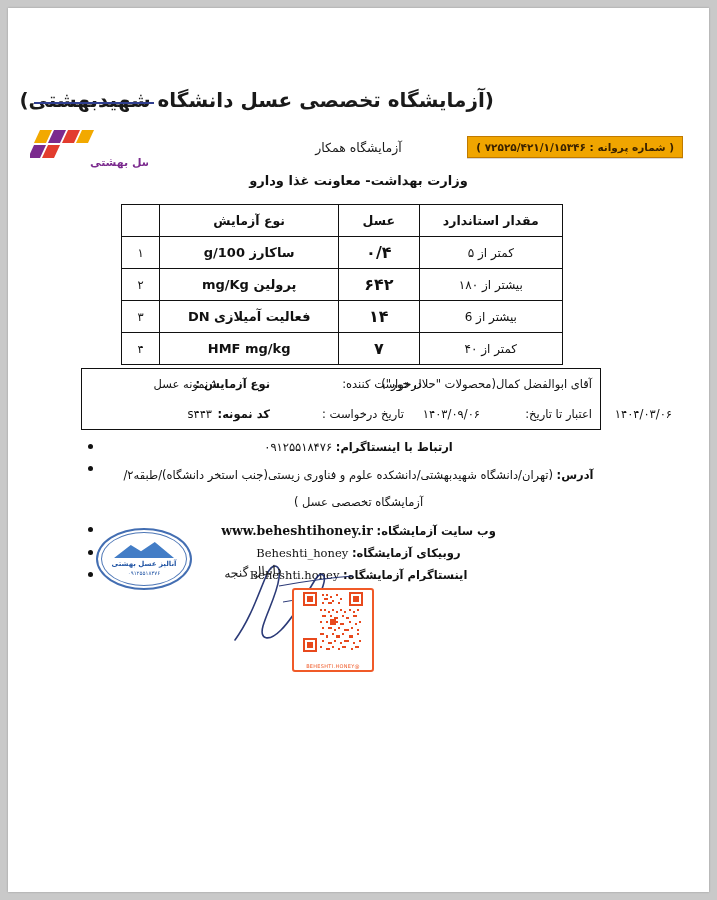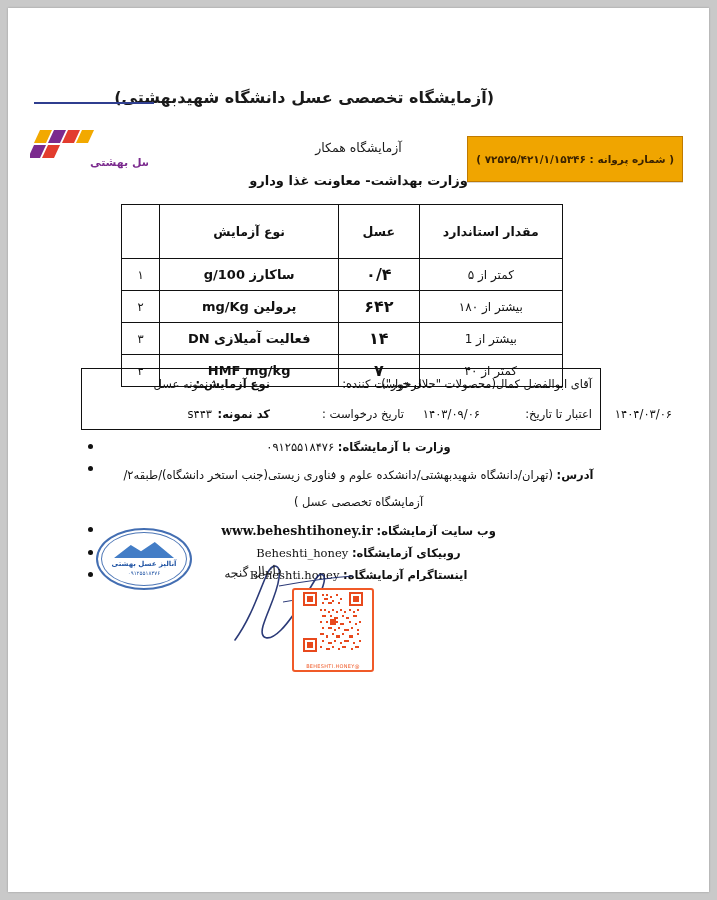--- a/index.html
+++ b/index.html
@@ -34,21 +34,21 @@
     position: absolute;
     top: 80px;
     right: 0;
     left: 0;
     height: 30px;
   }
   .main-title {
     position: absolute;
     right: 215px;
     top: 0;
-    font-size: 16px;
+    font-size: 20px;
     font-weight: bold;
     color: #1a1a1a;
     white-space: nowrap;
     letter-spacing: 0px;
   }
   .title-rule {
     position: absolute;
     left: 26px;
     top: 14px;
     width: 120px;
@@ -79,21 +79,21 @@
   
   .license {
     position: absolute;
     right: 26px;
     top: 128px;
     background: #f0a500;
     border: 1px solid #c07a00;
     color: #3a2200;
     font-size: 10.5px;
     font-weight: bold;
-    padding: 16px 8px;
+    padding: 4px 8px;
     letter-spacing: 0px;
     white-space: nowrap;
     box-shadow: 0 1px 0 rgba(0,0,0,0.15);
   }
 
   
   .logo {
     position: absolute;
     left: 22px;
     top: 118px;
@@ -114,21 +114,21 @@
   .results th, .results td {
     border: 1px solid #111;
     text-align: center;
     padding: 6px 3px;
     color: #111;
     background: #fff;
   }
   .results thead th {
     font-weight: bold;
     font-size: 12.5px;
-    padding: 19px 3px;
+    padding: 8px 3px;
   }
   .results th.c-std { width: 145px; }
   .results th.c-val { width: 78px; }
   .results th.c-test { width: 185px; }
   .results th.c-idx  { width: 34px; }
   .results td.val {
     font-weight: bold;
     font-size: 16px;
   }
   .results td.test {
@@ -346,21 +346,21 @@
           <td class="test">ساکارز g/100</td>
           <td class="idx">۱</td>
         </tr>
         <tr>
           <td>بیشتر از ۱۸۰</td>
           <td class="val">۶۴۲</td>
           <td class="test">پرولین mg/Kg</td>
           <td class="idx">۲</td>
         </tr>
         <tr>
-          <td>بیشتر از 1</td>
+          <td>بیشتر از 6</td>
           <td class="val">۱۴</td>
           <td class="test">فعالیت آمیلازی DN</td>
           <td class="idx">۳</td>
         </tr>
         <tr>
           <td>کمتر از ۴۰</td>
           <td class="val">۷</td>
           <td class="test">HMF mg/kg</td>
           <td class="idx">۴</td>
         </tr>
@@ -381,21 +381,21 @@
         <span class="f" style="right:120px;">۱۴۰۳/۰۹/۰۶</span>
         <span class="f" style="right:8px;">اعتبار تا تاریخ:</span>
         <span class="f" style="right:-72px;">۱۴۰۴/۰۳/۰۶</span>
       </div>
     </div>
 
     <div class="contacts">
 
       <div class="c-line">
         <span class="bullet"></span>
-        <span class="lbl">وزارت با آزمایشگاه:</span>
+        <span class="lbl">ارتباط با اینستاگرام:</span>
         <span class="val lat">۰۹۱۲۵۵۱۸۴۷۶</span>
       </div>
 
       <div class="c-line c-addr" style="padding:0 110px;">
         <span class="bullet"></span>
         <span class="lbl">آدرس:</span>
         <span class="val">(تهران/دانشگاه شهیدبهشتی/دانشکده علوم و فناوری زیستی(جنب استخر دانشگاه)/طبقه۲/آزمایشگاه تخصصی عسل )</span>
       </div>
 
       <div class="c-line" style="">

